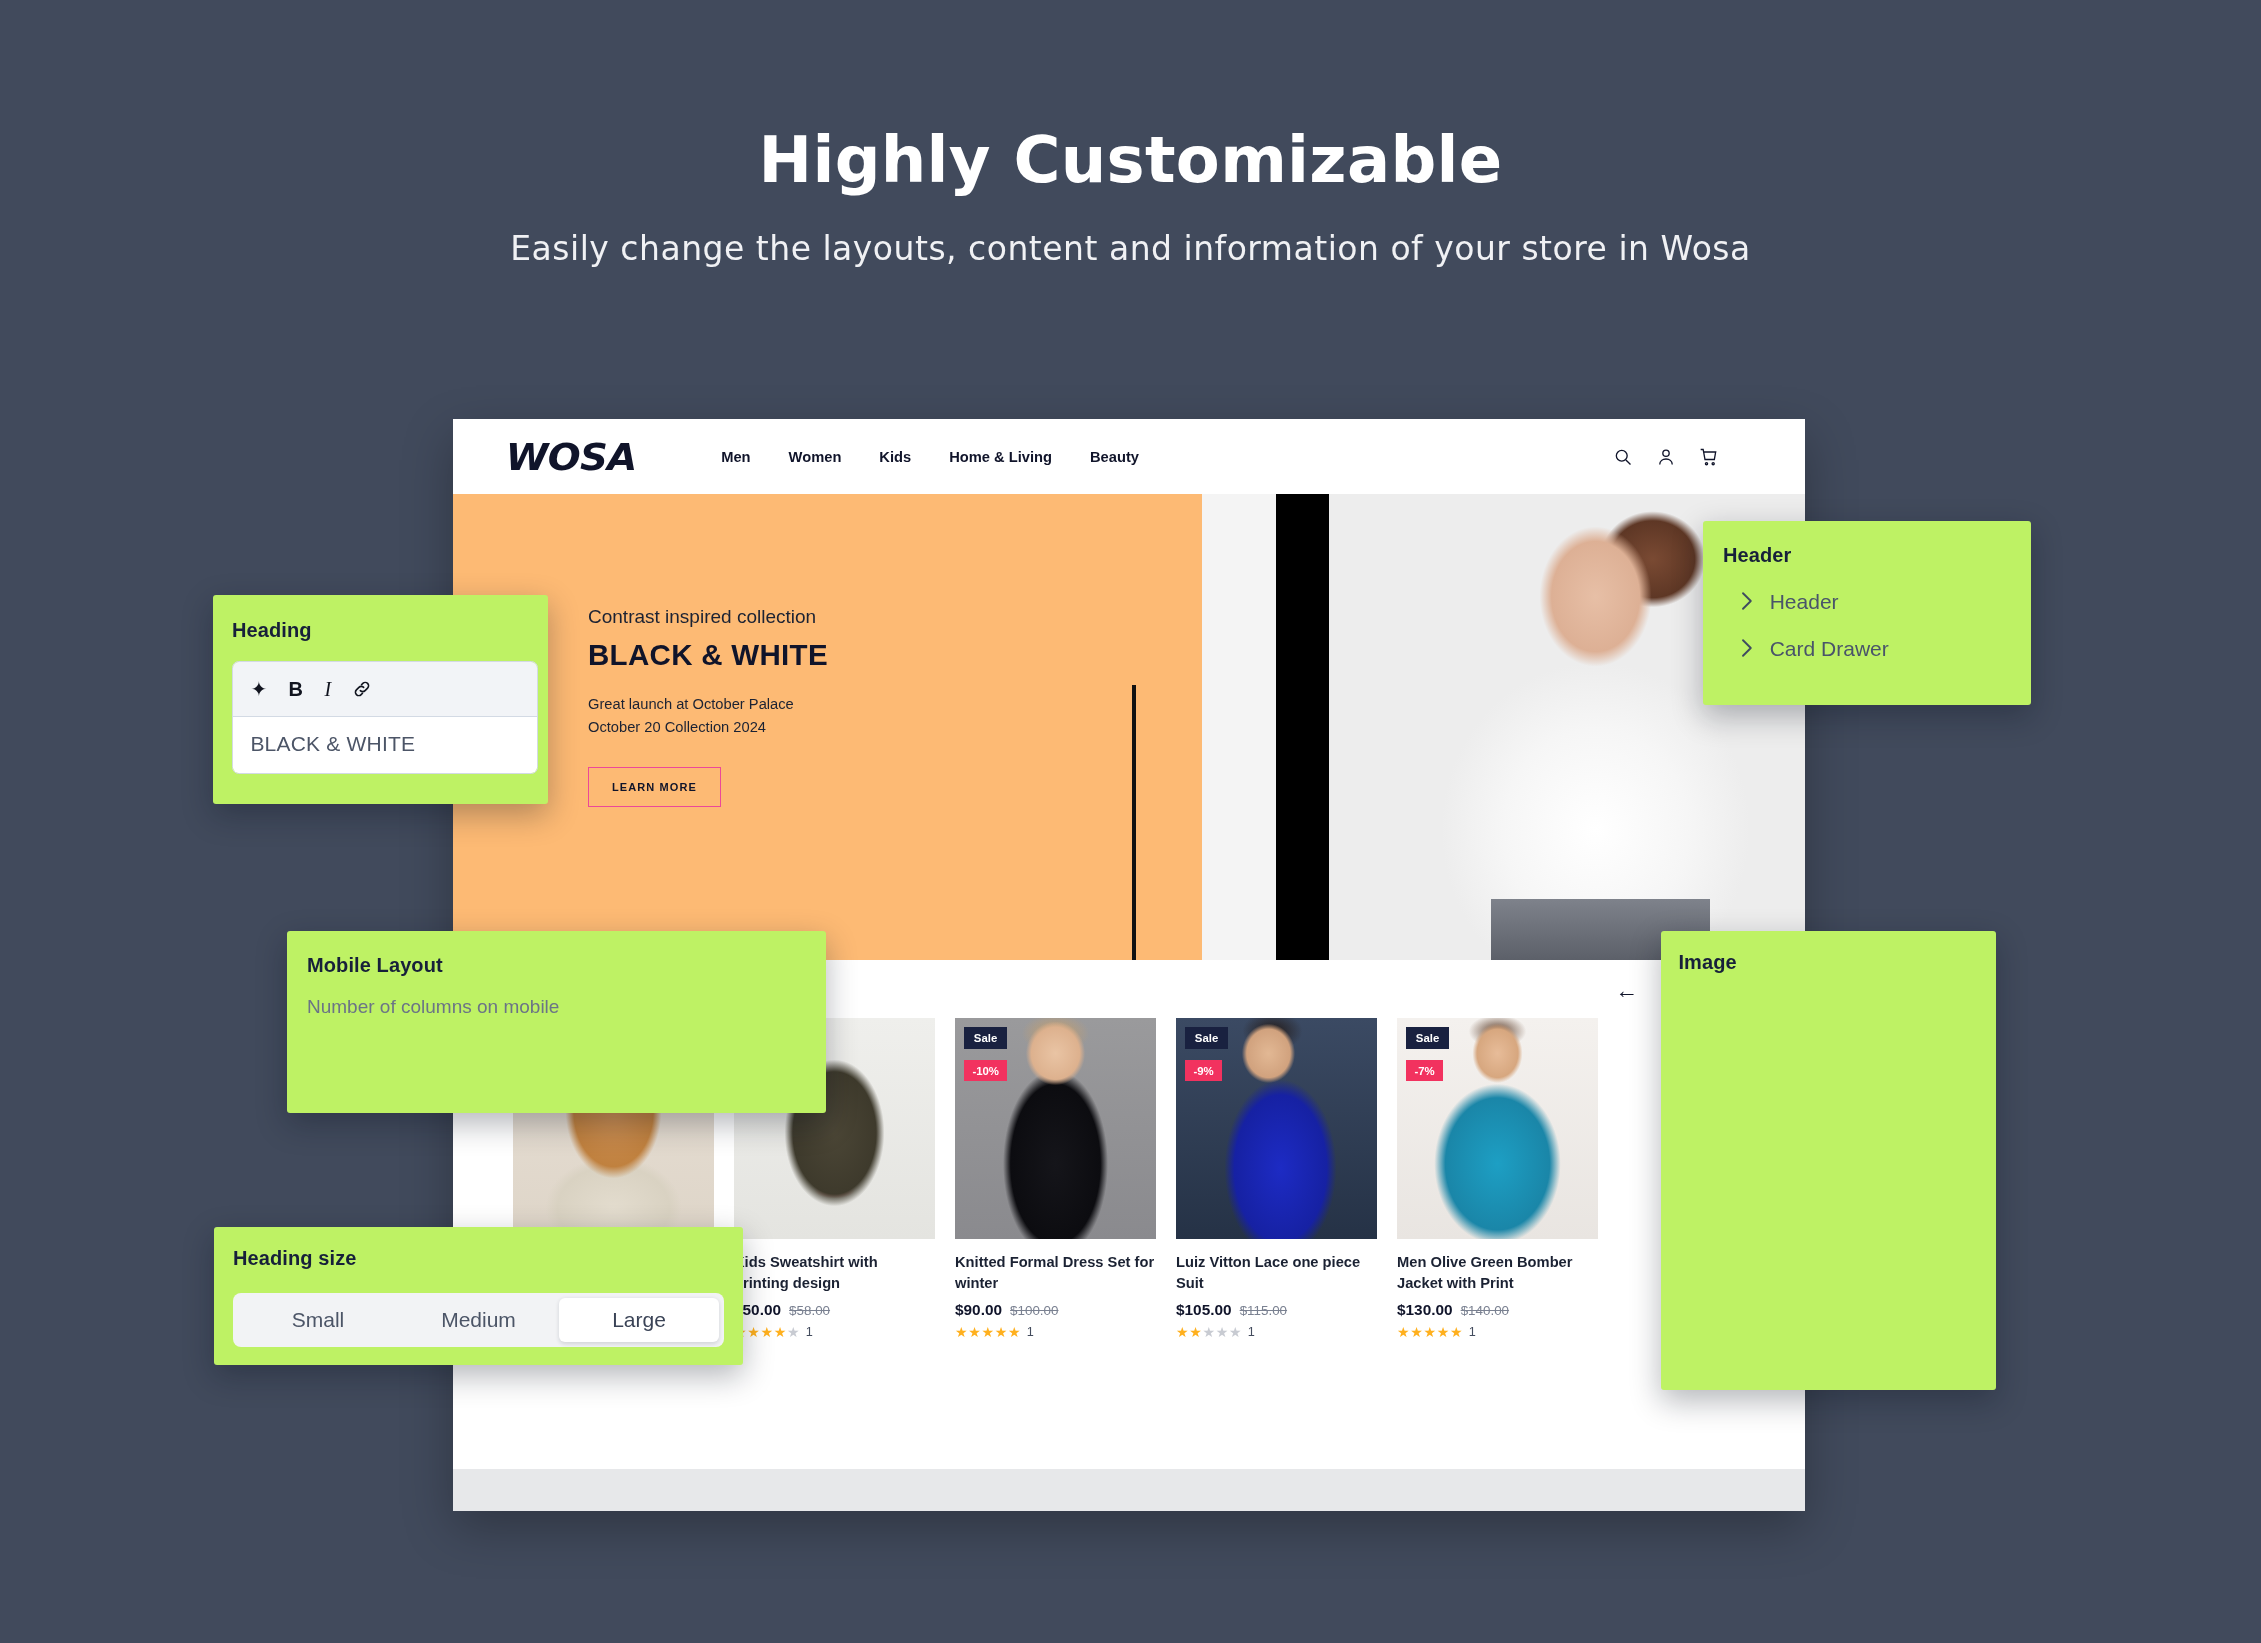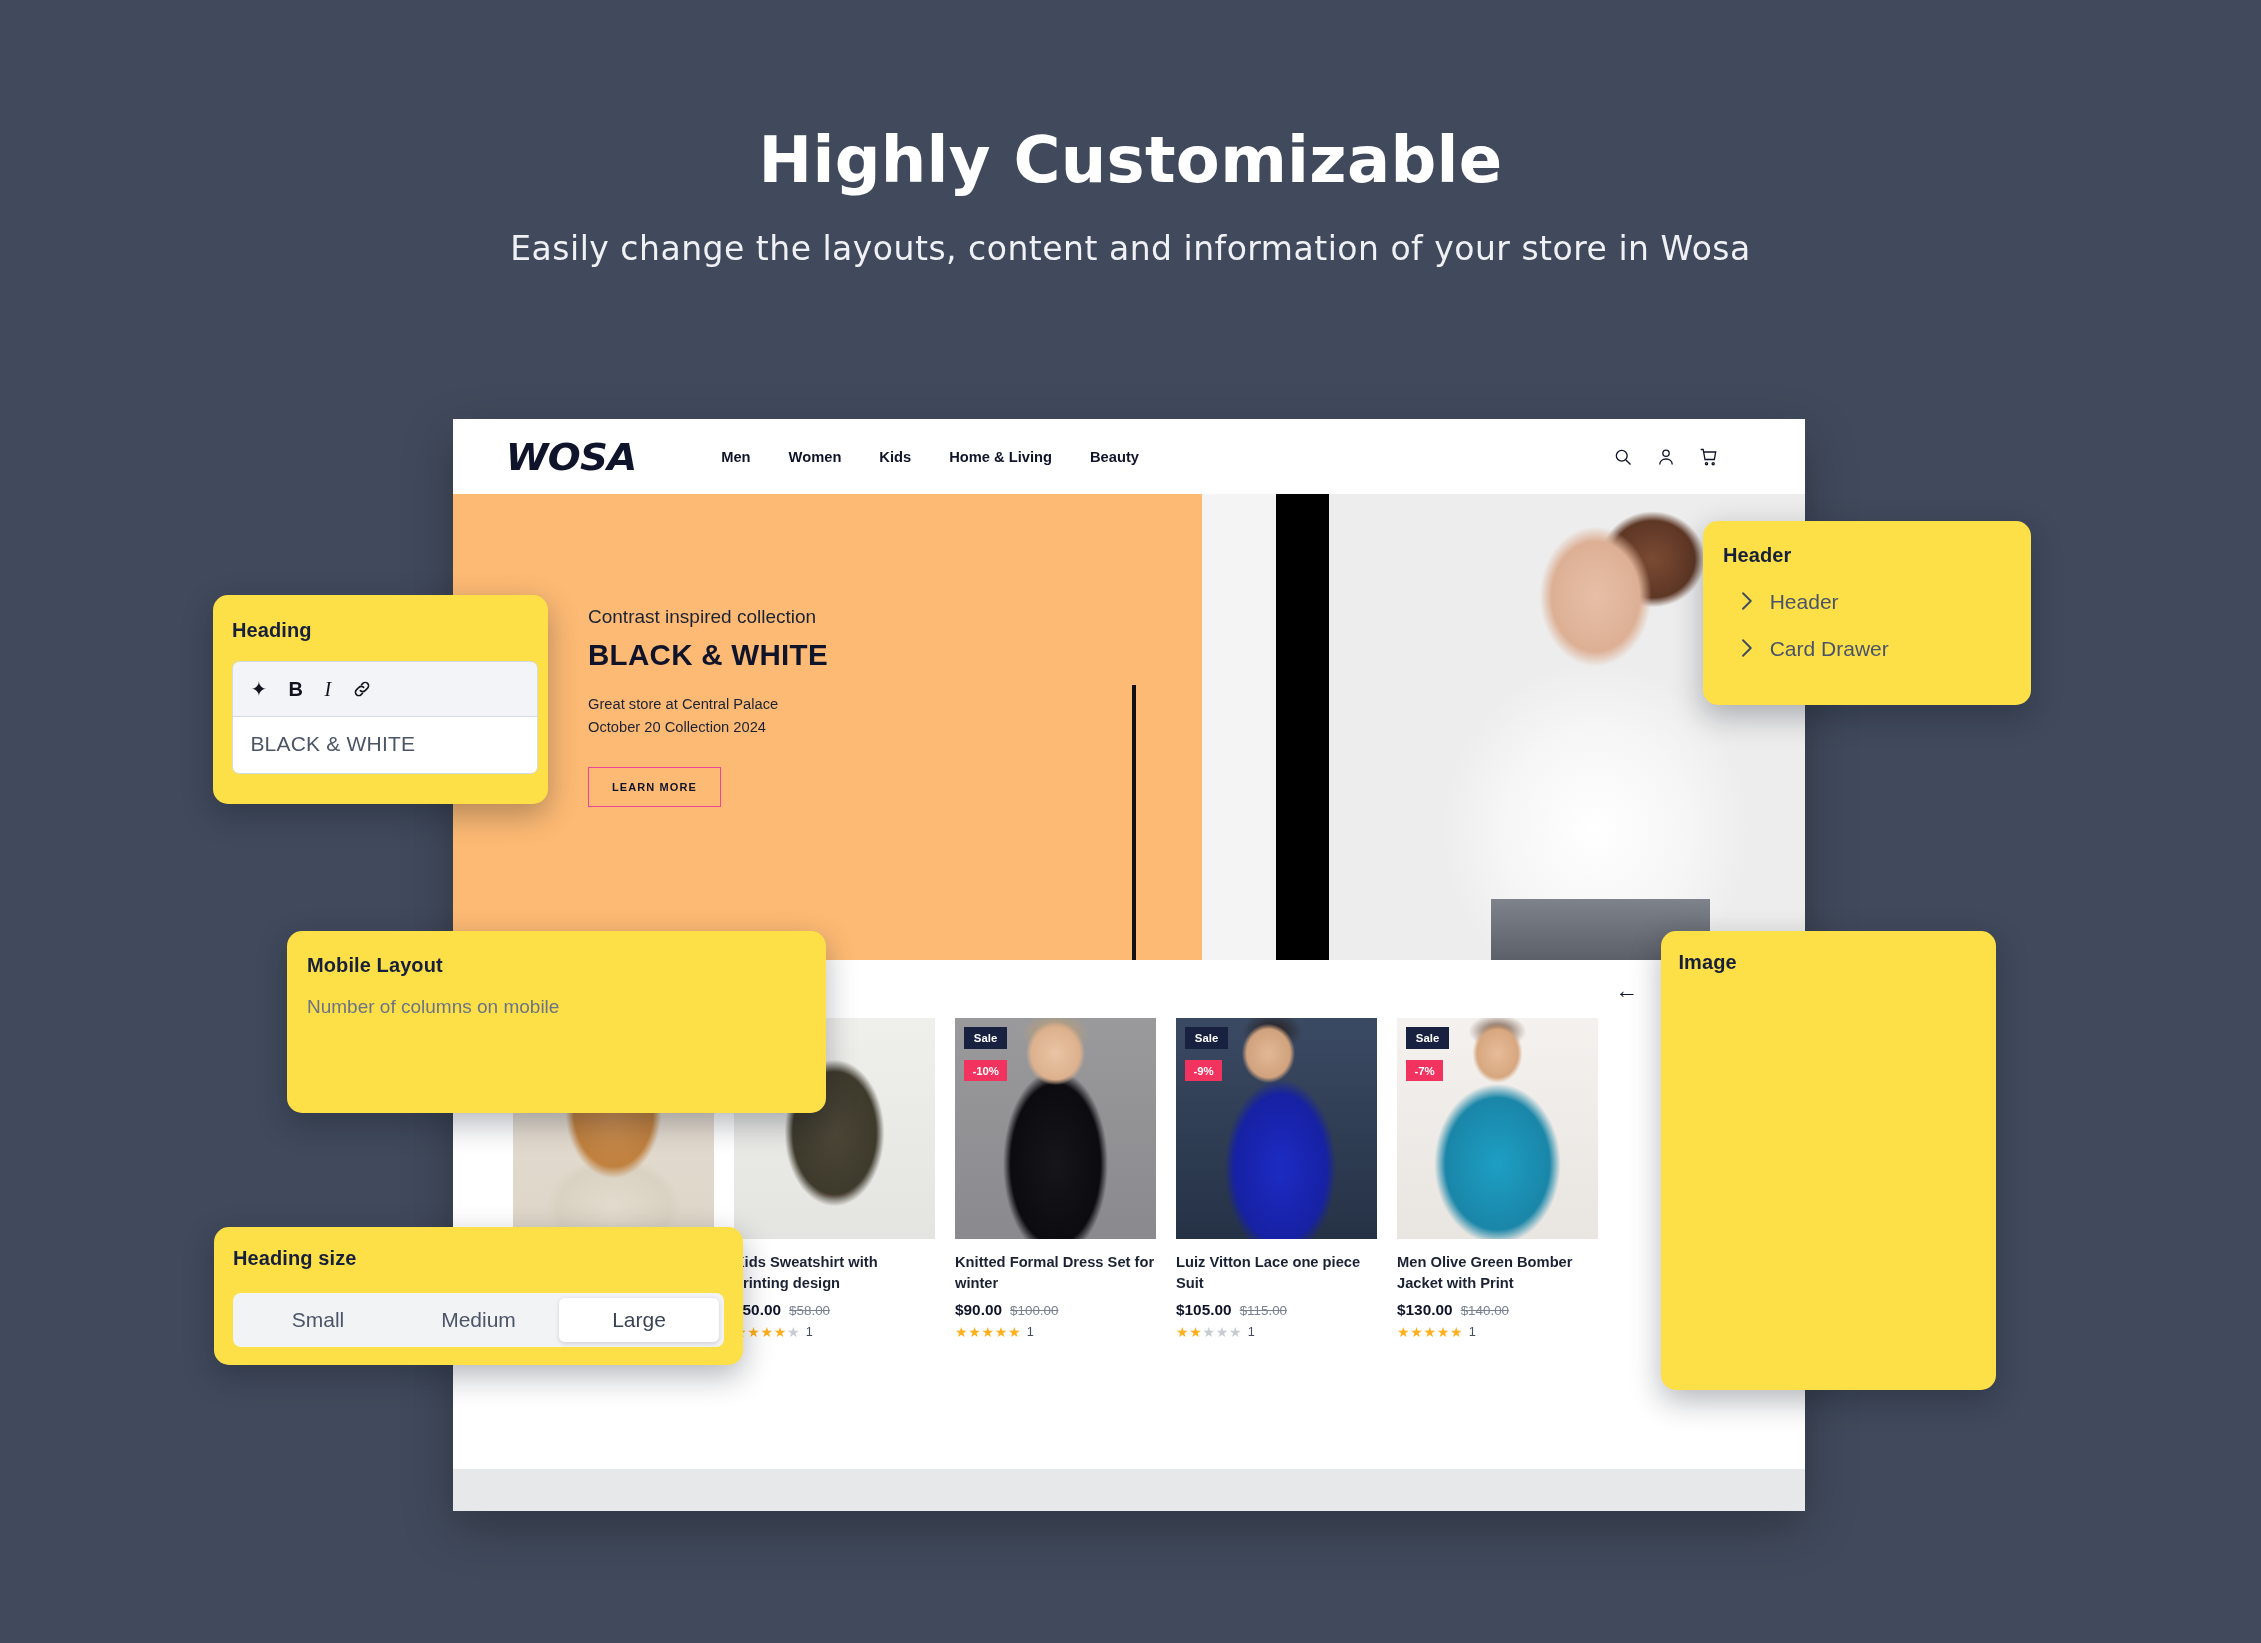--- a/index.html
+++ b/index.html
@@ -222,22 +222,22 @@
   .store-footer-bar {
     position: absolute;
     left: 0; bottom: 0;
     width: 100%; height: 42px;
     background: #E7E8EA;
   }
 
   
   .panel {
     position: absolute;
-    background: #fde047;
-    border-radius: 15px;
+    background: #bef264;
+    border-radius: 3px;
     box-shadow: 0 10.7px 31px rgba(10,15,30,0.30);
   }
   .panel-title {
     font-size: 20px;
     font-weight: 600;
     color: #17203A;
     letter-spacing: 0.1px;
   }
   .panel-sub {
     font-size: 19px;
@@ -483,21 +483,21 @@
       <div class="hero-thinbar"></div>
       <div class="hero-blackbar"></div>
       <div class="hero-model">
         <div class="ph ph-model"></div>
       </div>
     </div>
     <div class="hero-copy">
       <div class="hero-eyebrow">Contrast inspired collection</div>
       <div class="hero-title">BLACK &amp; WHITE</div>
       <div class="hero-sub">
-        <div>Great store at Central Palace</div>
+        <div>Great launch at October Palace</div>
         <div>October 20 Collection 2024</div>
       </div>
       <button class="hero-btn">LEARN MORE</button>
     </div>
   </div>
 
   <div class="carousel">
     <div class="carousel-arrows">
       <span>←</span>
       <span>→</span>

